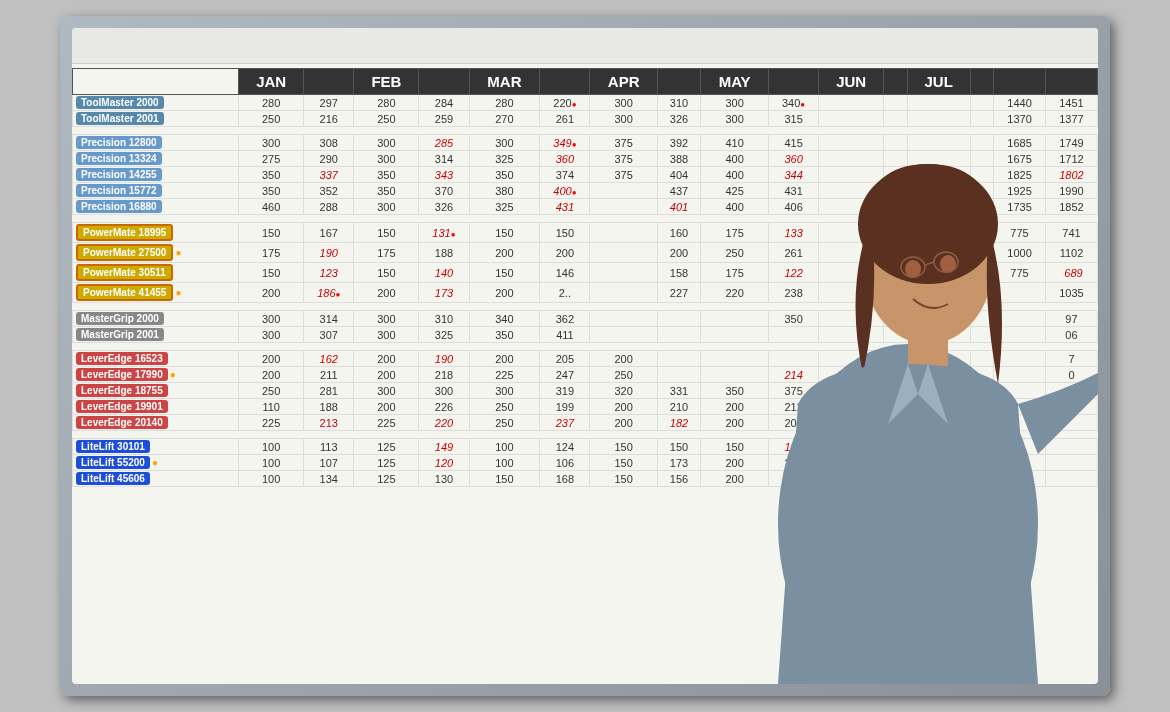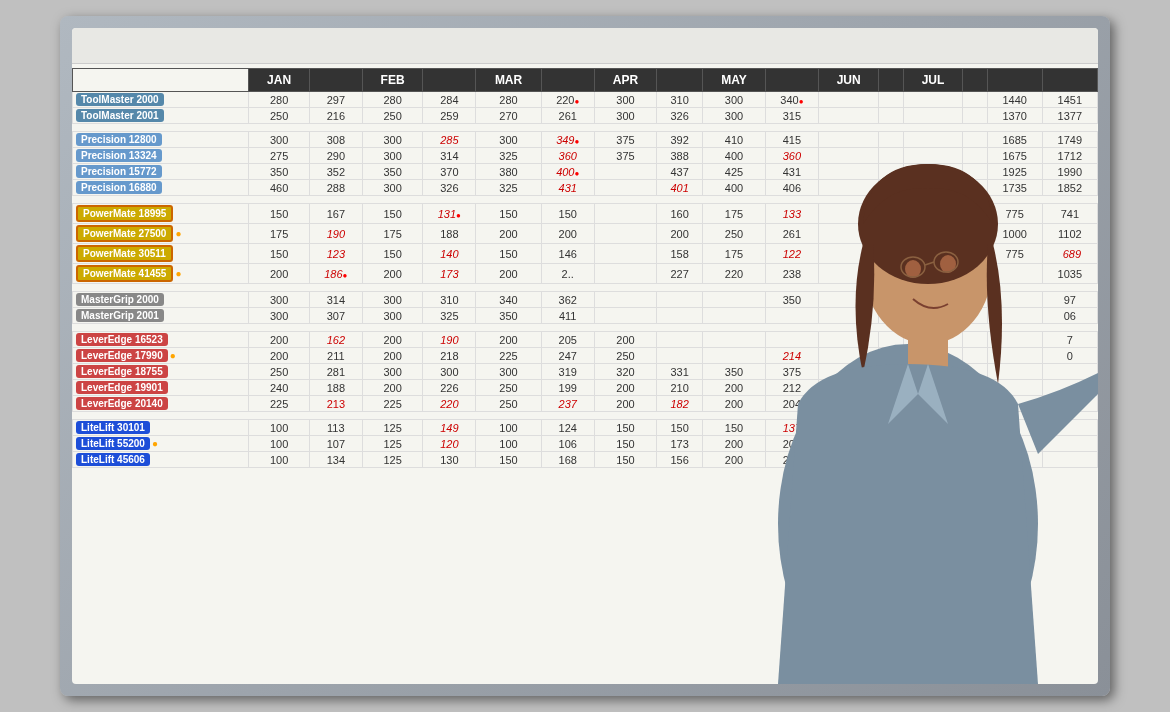--- a/index.html
+++ b/index.html
@@ -50,21 +50,21 @@
     table {
       border-collapse: collapse;
       font-size: 11px;
       width: 100%;
     }
     th {
       background: #333;
       color: white;
       padding: 4px 8px;
       text-align: center;
-      font-size: 12px;
+      font-size: 15px;
       font-weight: bold;
       border: 1px solid #555;
     }
     td {
       padding: 1px 6px;
       text-align: center;
       border: 1px solid #ddd;
       font-size: 11px;
       color: #333;
     }
@@ -216,20 +216,39 @@
                 <td>400</td>
                 <td style="color: rgb(204, 0, 0); font-style: italic;">360</td>
                 <td></td>
                 <td></td>
                 <td></td>
                 <td></td>
                 <td>1675</td>
                 <td>1712</td>
               </tr>
               <tr>
+                <td class="label-cell"><span class="label-tag tag-precision">Precision 14255</span></td>
+                <td>350</td>
+                <td style="color: rgb(204, 0, 0); font-style: italic;">337</td>
+                <td>350</td>
+                <td style="color: rgb(204, 0, 0); font-style: italic;">343</td>
+                <td>350</td>
+                <td>374</td>
+                <td>375</td>
+                <td>404</td>
+                <td>400</td>
+                <td style="color: rgb(204, 0, 0); font-style: italic;">344</td>
+                <td></td>
+                <td></td>
+                <td></td>
+                <td></td>
+                <td>1825</td>
+                <td style="color: rgb(204, 0, 0); font-style: italic;">1802</td>
+              </tr>
+              <tr>
                 <td class="label-cell"><span class="label-tag tag-precision">Precision 15772</span></td>
                 <td>350</td>
                 <td>352</td>
                 <td>350</td>
                 <td>370</td>
                 <td>380</td>
                 <td style="color: rgb(204, 0, 0); font-style: italic;">400<span style="color:red;font-size:8px;">●</span></td>
                 <td></td>
                 <td>437</td>
                 <td>425</td>
@@ -483,21 +502,21 @@
                 <td>375</td>
                 <td></td>
                 <td></td>
                 <td></td>
                 <td></td>
                 <td></td>
                 <td></td>
               </tr>
               <tr>
                 <td class="label-cell"><span class="label-tag tag-leveredge">LeverEdge 19901</span></td>
-                <td>240</td>
+                <td>110</td>
                 <td>188</td>
                 <td>200</td>
                 <td>226</td>
                 <td>250</td>
                 <td>199</td>
                 <td>200</td>
                 <td>210</td>
                 <td>200</td>
                 <td>212</td>
                 <td></td>

